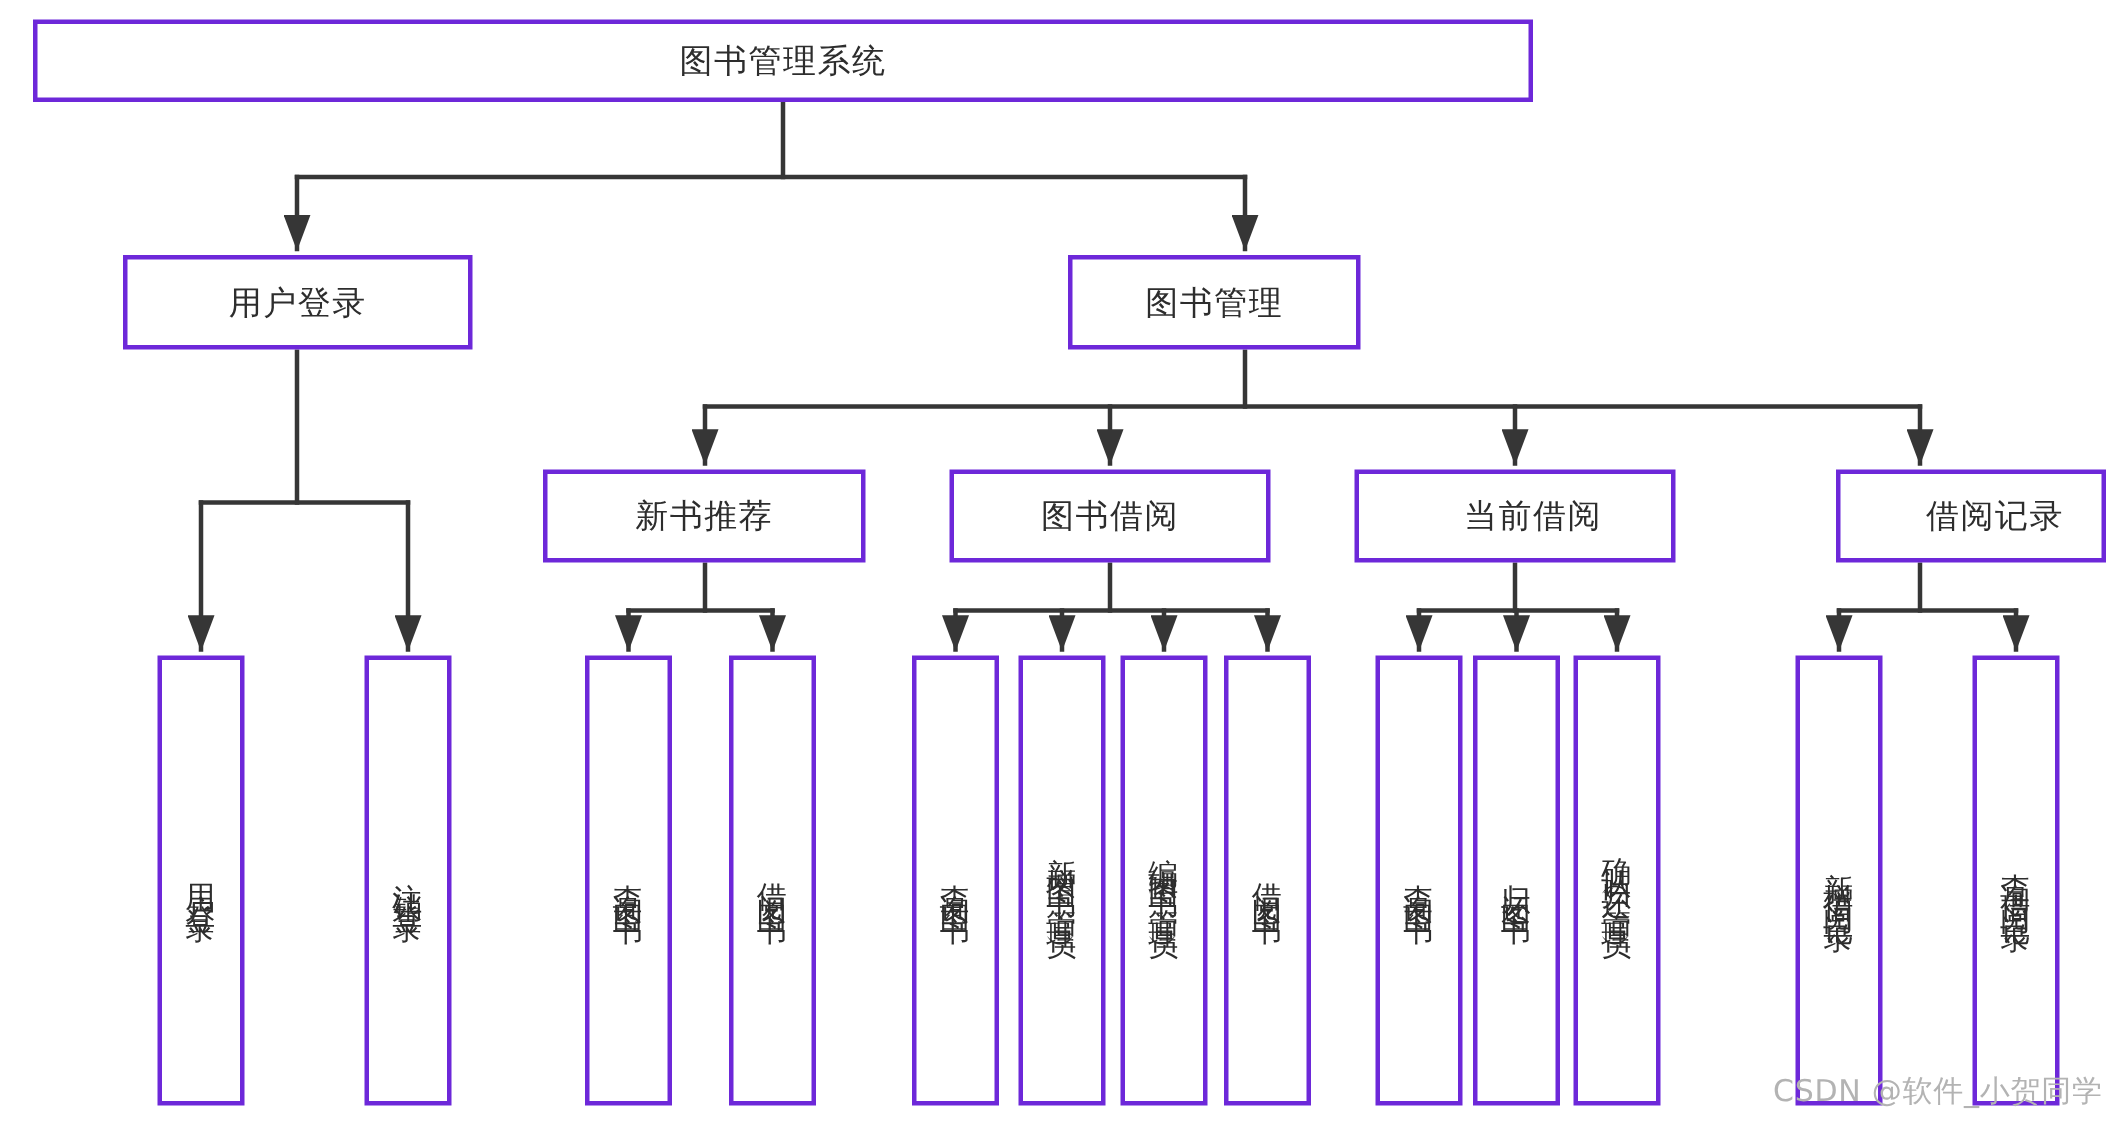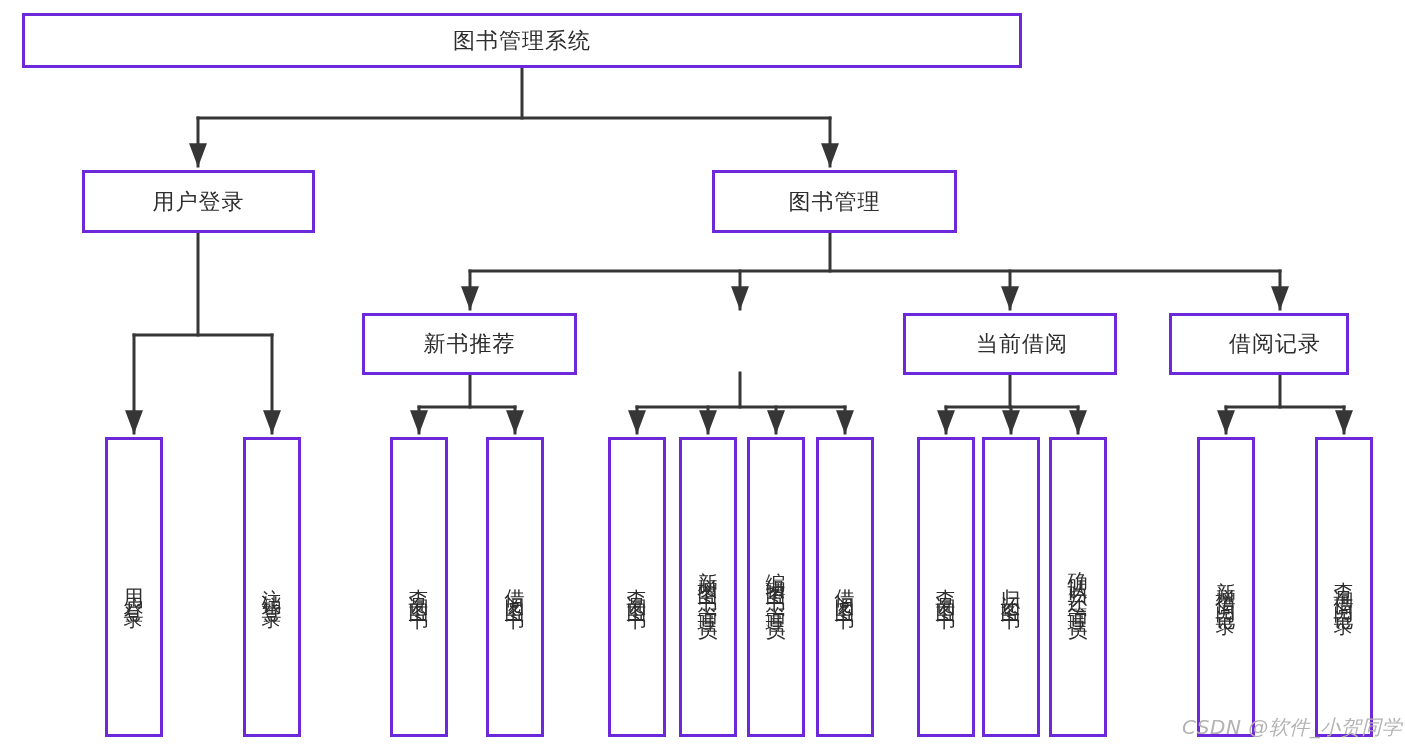--- a/index.html
+++ b/index.html
@@ -47,21 +47,20 @@
   }
   .watermark {
     position: absolute;
     left: 1182px;
     top: 714px;
     font-size: 20px;
     color: #b3b3b3;
     white-space: nowrap;
     z-index: 3;
     letter-spacing: 0.5px;
-    font-style: italic;
   }
 </style>
 </head>
 <body>
 
 <div class="stage">
 
   <svg class="connectors" width="1405" height="747" viewBox="0 0 1405 747" xmlns="http://www.w3.org/2000/svg">
     <defs>
       <marker id="arrow" viewBox="0 0 10 10" refX="9.5" refY="5" markerWidth="8" markerHeight="6" orient="auto" preserveAspectRatio="none">
@@ -106,25 +105,26 @@
       <path d="M1011,407 V433" marker-end="url(#arrow)"></path>
       <path d="M1078,407 V433" marker-end="url(#arrow)"></path>
       <path d="M1226,407 V433" marker-end="url(#arrow)"></path>
       <path d="M1344,407 V433" marker-end="url(#arrow)"></path>
     </g>
   </svg>
 
   <div class="box h-box" style="left:22px; top:13px; width:1000px; height:55px;">图书管理系统</div>
 
   <div class="box h-box" style="left:82px; top:170px; width:233px; height:63px;">用户登录</div>
-  <div class="box h-box" style="left:712px; top:170px; width:245px; height:63px;">图书管理</div>
+  <div class="box h-box" style="left:712px; top:170px; width:195px; height:63px;">图书管理</div>
 
   <div class="box h-box" style="left:362px; top:313px; width:215px; height:62px;">新书推荐</div>
+  <div class="box h-box" style="left:633px; top:313px; width:214px; height:62px;">图书借阅</div>
   <div class="box h-box" style="left:903px; top:313px; width:214px; height:62px;padding-left:24px;">当前借阅</div>
-  <div class="box h-box" style="left:1169px; top:313px; width:180px; height:62px;padding-left:32px;">借阅记录</div>
+  <div class="box h-box" style="left:1224px; top:313px; width:180px; height:62px;padding-left:32px;">借阅记录</div>
 
   <div class="box v-box" style="left:105px; top:437px; width:58px; height:300px;">用户登录</div>
   <div class="box v-box" style="left:243px; top:437px; width:58px; height:300px;">注销登录</div>
 
   <div class="box v-box" style="left:390px; top:437px; width:58px; height:300px;">查询图书</div>
   <div class="box v-box" style="left:486px; top:437px; width:58px; height:300px;">借阅图书</div>
 
   <div class="box v-box" style="left:608px; top:437px; width:58px; height:300px;">查询图书</div>
   <div class="box v-box" style="left:679px; top:437px; width:58px; height:300px;">新增图书（管理员）</div>
   <div class="box v-box" style="left:747px; top:437px; width:58px; height:300px;">编辑图书（管理员）</div>

